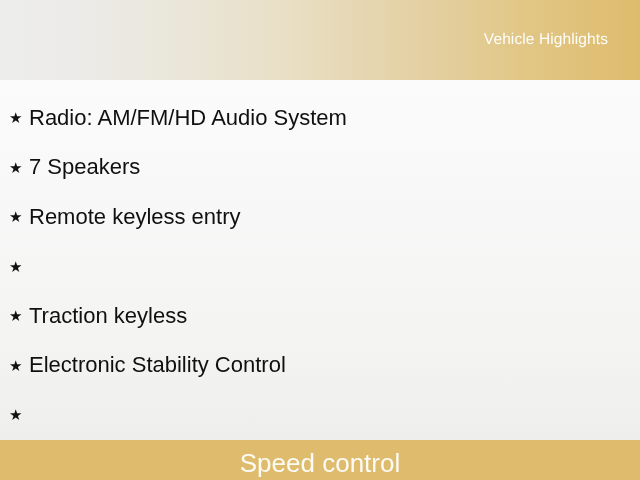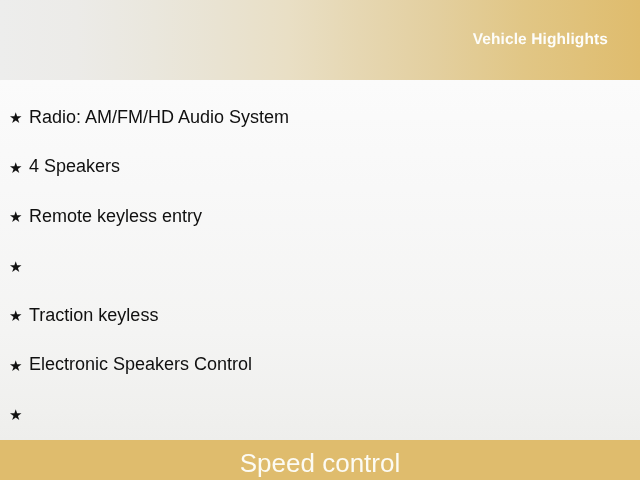--- a/index.html
+++ b/index.html
@@ -43,21 +43,21 @@
       #dfbc6d 100%
     );
     display: flex;
     align-items: center;
     justify-content: flex-end;
   }
 
   .header-title {
     color: #fdfdfa;
     font-size: 15.5px;
-    font-weight: bold;
+    font-weight: normal;
     letter-spacing: 0.1px;
     padding-right: 32px;
     white-space: nowrap;
     text-rendering: geometricPrecision;
   }
 
   
   .body-area {
     position: relative;
     flex: 1 1 auto;
@@ -91,21 +91,21 @@
   .star-icon {
     flex: 0 0 auto;
     width: 20px;
     font-size: 15px;
     line-height: 1;
     color: #111111;
     text-align: left;
   }
 
   .feature-label {
-    font-size: 18px;
+    font-size: 22px;
     color: #101010;
     line-height: 1.1;
     white-space: nowrap;
   }
 
   
   .footer-band {
     position: relative;
     width: 640px;
     height: 47px;
@@ -136,40 +136,40 @@
   <div class="body-area">
     <ul class="feature-list">
 
       <li class="feature-item">
         <span class="star-icon">★</span>
         <span class="feature-label">Radio: AM/FM/HD Audio System</span>
       </li>
 
       <li class="feature-item">
         <span class="star-icon">★</span>
-        <span class="feature-label">4 Speakers</span>
+        <span class="feature-label">7 Speakers</span>
       </li>
 
       <li class="feature-item">
         <span class="star-icon">★</span>
         <span class="feature-label">Remote keyless entry</span>
       </li>
 
       <li class="feature-item">
         <span class="star-icon">★</span>
       </li>
 
       <li class="feature-item">
         <span class="star-icon">★</span>
         <span class="feature-label">Traction keyless</span>
       </li>
 
       <li class="feature-item">
         <span class="star-icon">★</span>
-        <span class="feature-label">Electronic Speakers Control</span>
+        <span class="feature-label">Electronic Stability Control</span>
       </li>
 
       <li class="feature-item">
         <span class="star-icon">★</span>
       </li>
 
     </ul>
   </div>
 
   <div class="footer-band">

